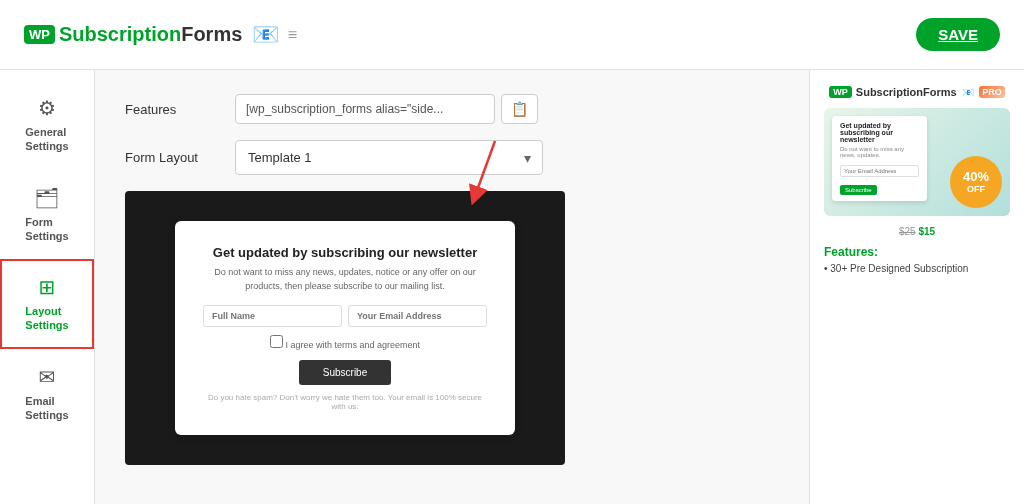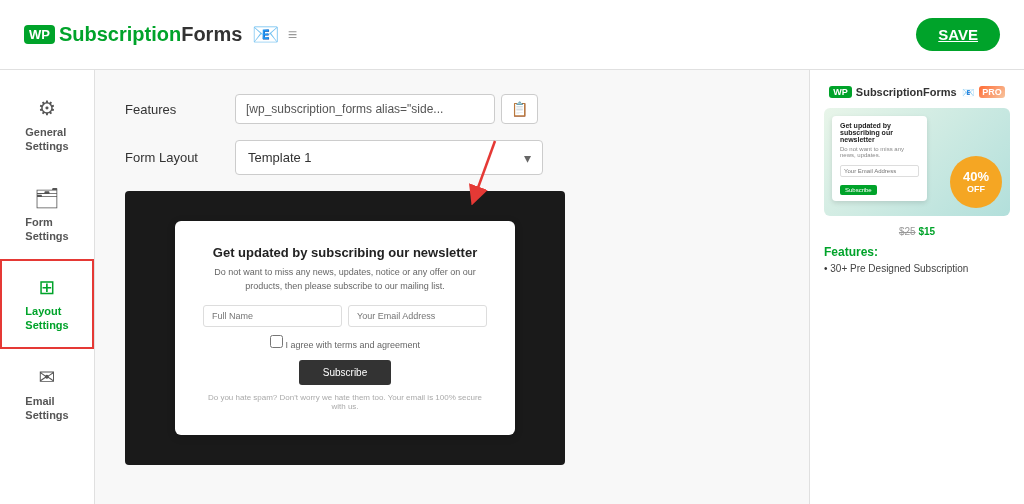--- a/index.html
+++ b/index.html
@@ -223,20 +223,21 @@
       gap: 6px;
       margin-bottom: 8px;
     }
     .form-mini-input {
       flex: 1;
       border: 1px solid #ddd;
       border-radius: 3px;
       padding: 5px 8px;
       font-size: 9px;
       color: #999;
+      font-weight: bold;
     }
     .checkbox-row {
       font-size: 9px;
       color: #666;
       margin-bottom: 10px;
     }
     .subscribe-btn {
       background: #333;
       color: #fff;
       border: none;

